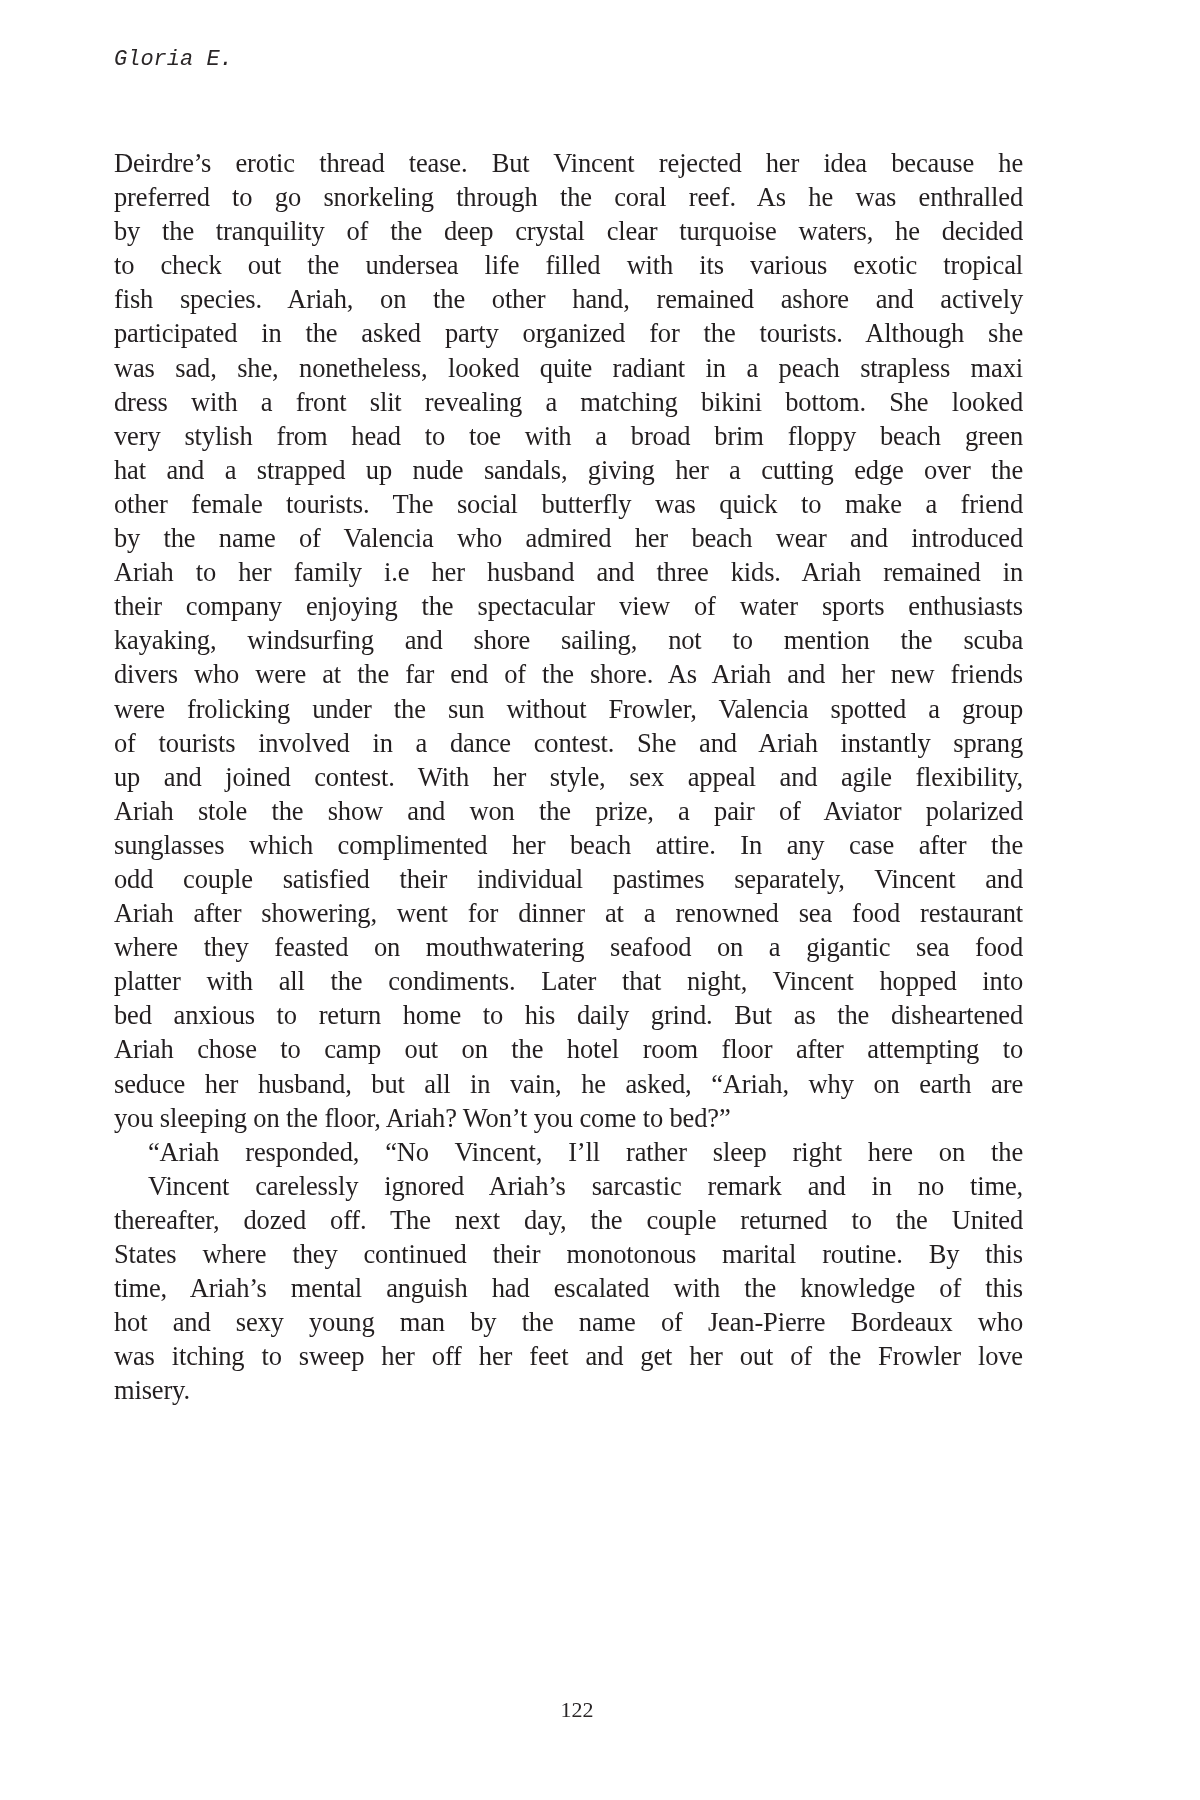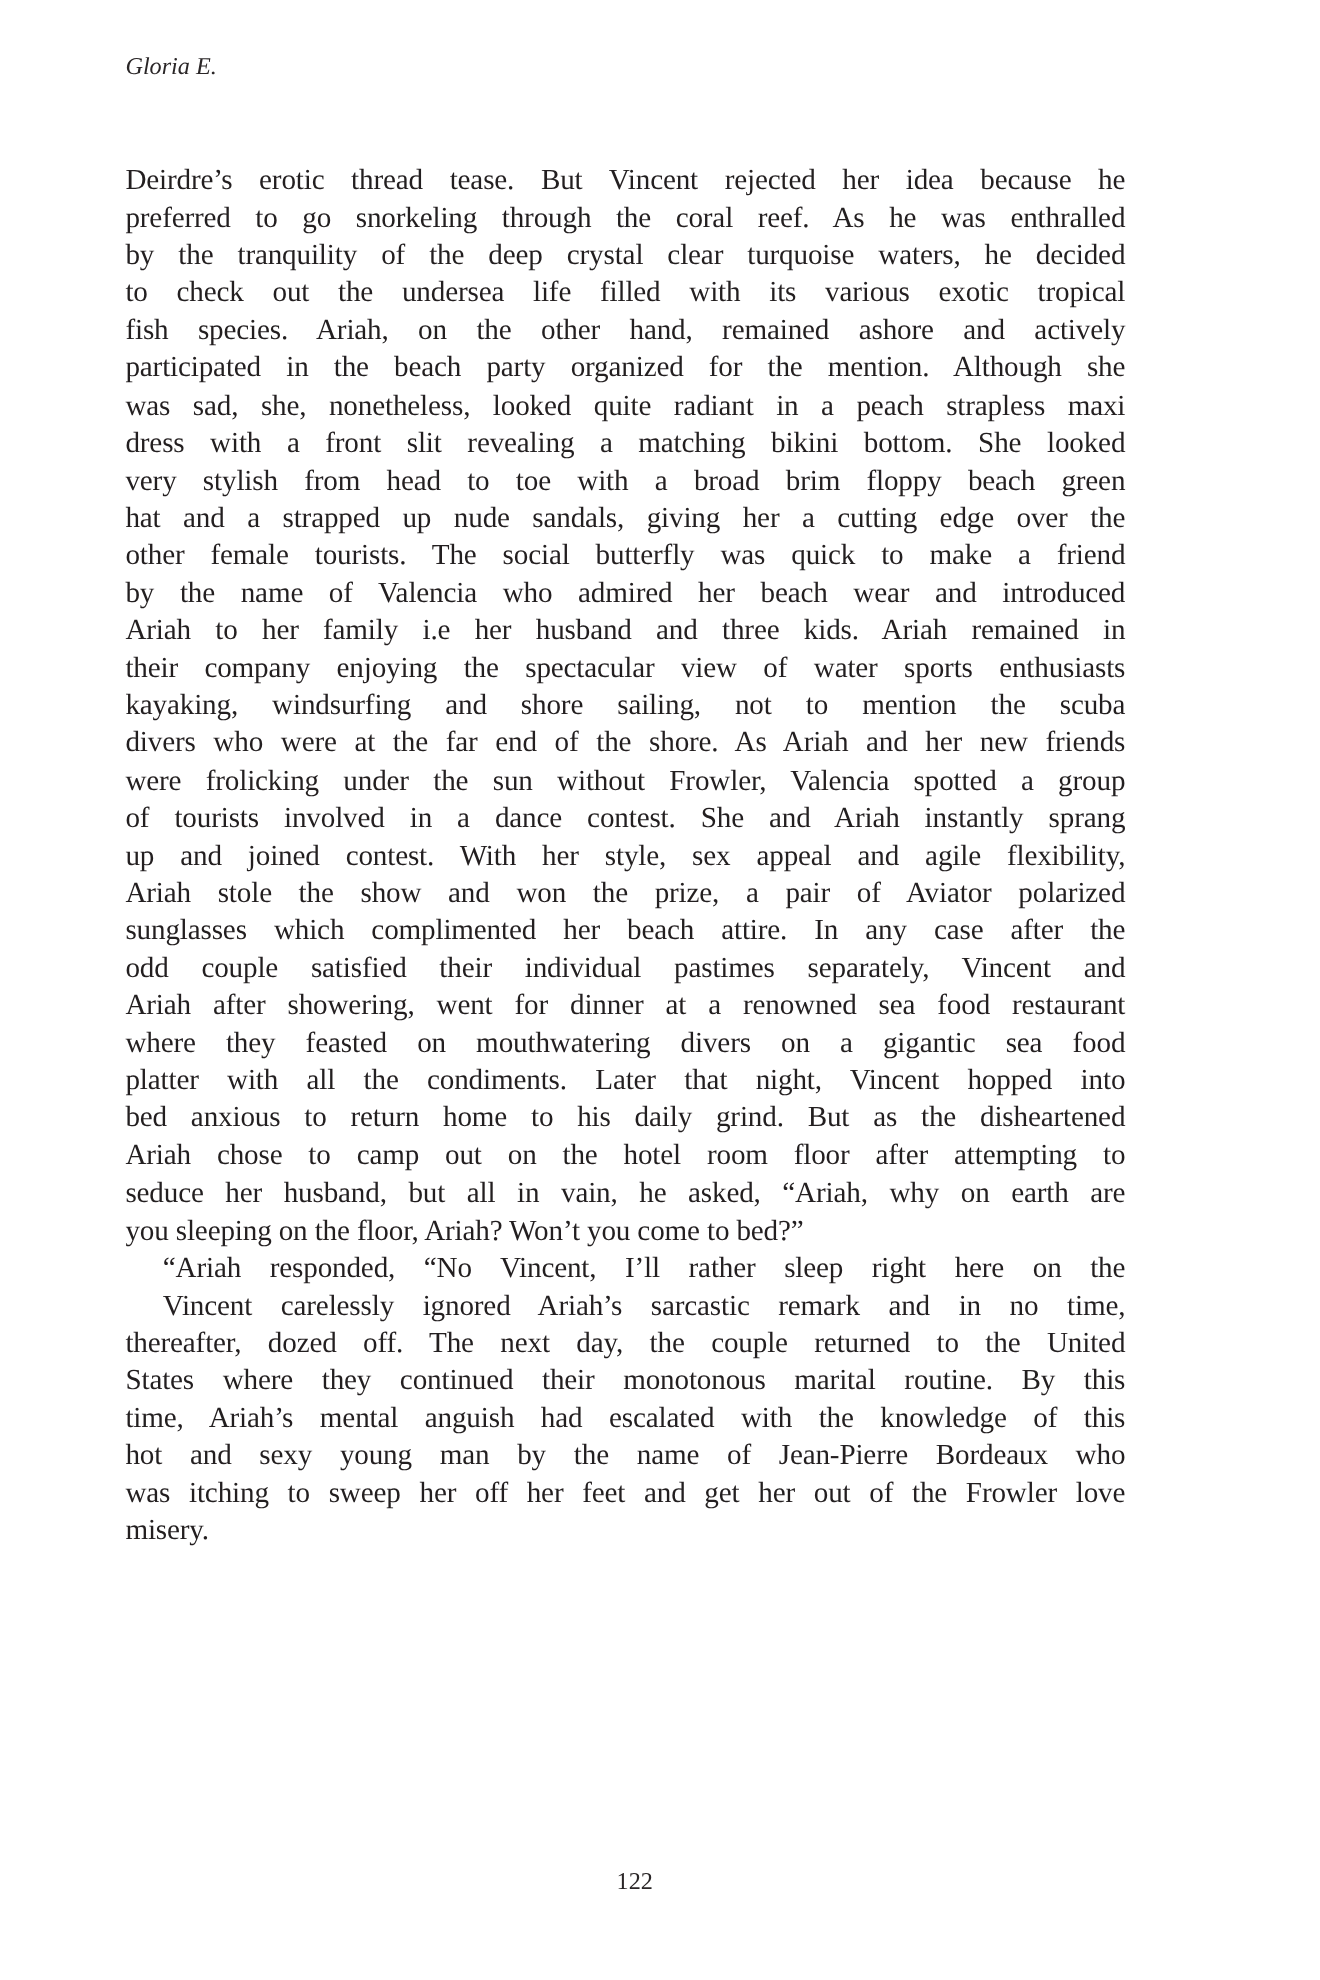--- a/index.html
+++ b/index.html
@@ -24,20 +24,21 @@
       background: #ffffff;
     }
     .running-head {
       position: absolute;
       left: 114px;
       top: 46px;
       font-style: italic;
       font-size: 22px;
       line-height: 28px;
       color: #2a2627;
+      font-family: Liberation Mono, monospace;
     }
     .body-text {
       position: absolute;
       left: 114px;
       top: 134px;
       width: 909px;
       margin-top: 12px;
     }
     .line {
       display: block;
@@ -78,39 +79,39 @@
 <div class="page">
   <div class="running-head">Gloria E.</div>
 
   <div class="body-text" id="body-text">
       <div>
         <div class="line">Deirdre’s erotic thread tease. But Vincent rejected her idea because he</div>
         <div class="line">preferred to go snorkeling through the coral reef. As he was enthralled</div>
         <div class="line">by the tranquility of the deep crystal clear turquoise waters, he decided</div>
         <div class="line">to check out the undersea life filled with its various exotic tropical</div>
         <div class="line">fish species. Ariah, on the other hand, remained ashore and actively</div>
-        <div class="line">participated in the beach party organized for the mention. Although she</div>
+        <div class="line">participated in the asked party organized for the tourists. Although she</div>
         <div class="line">was sad, she, nonetheless, looked quite radiant in a peach strapless maxi</div>
         <div class="line">dress with a front slit revealing a matching bikini bottom. She looked</div>
         <div class="line">very stylish from head to toe with a broad brim floppy beach green</div>
         <div class="line">hat and a strapped up nude sandals, giving her a cutting edge over the</div>
         <div class="line">other female tourists. The social butterfly was quick to make a friend</div>
         <div class="line">by the name of Valencia who admired her beach wear and introduced</div>
         <div class="line">Ariah to her family i.e her husband and three kids. Ariah remained in</div>
         <div class="line">their company enjoying the spectacular view of water sports enthusiasts</div>
         <div class="line">kayaking, windsurfing and shore sailing, not to mention the scuba</div>
         <div class="line">divers who were at the far end of the shore. As Ariah and her new friends</div>
         <div class="line">were frolicking under the sun without Frowler, Valencia spotted a group</div>
         <div class="line">of tourists involved in a dance contest. She and Ariah instantly sprang</div>
         <div class="line">up and joined contest. With her style, sex appeal and agile flexibility,</div>
         <div class="line">Ariah stole the show and won the prize, a pair of Aviator polarized</div>
         <div class="line">sunglasses which complimented her beach attire. In any case after the</div>
         <div class="line">odd couple satisfied their individual pastimes separately, Vincent and</div>
         <div class="line">Ariah after showering, went for dinner at a renowned sea food restaurant</div>
-        <div class="line">where they feasted on mouthwatering divers on a gigantic sea food</div>
+        <div class="line">where they feasted on mouthwatering seafood on a gigantic sea food</div>
         <div class="line">platter with all the condiments. Later that night, Vincent hopped into</div>
         <div class="line">bed anxious to return home to his daily grind. But as the disheartened</div>
         <div class="line">Ariah chose to camp out on the hotel room floor after attempting to</div>
         <div class="line">seduce her husband, but all in vain, he asked, “Ariah, why on earth are</div>
         <div class="line last">you sleeping on the floor, Ariah? Won’t you come to bed?”</div>
       </div>
       <div>
         <div class="line indent">“Ariah responded, “No Vincent, I’ll rather sleep right here on the</div>
       </div>
       <div>

